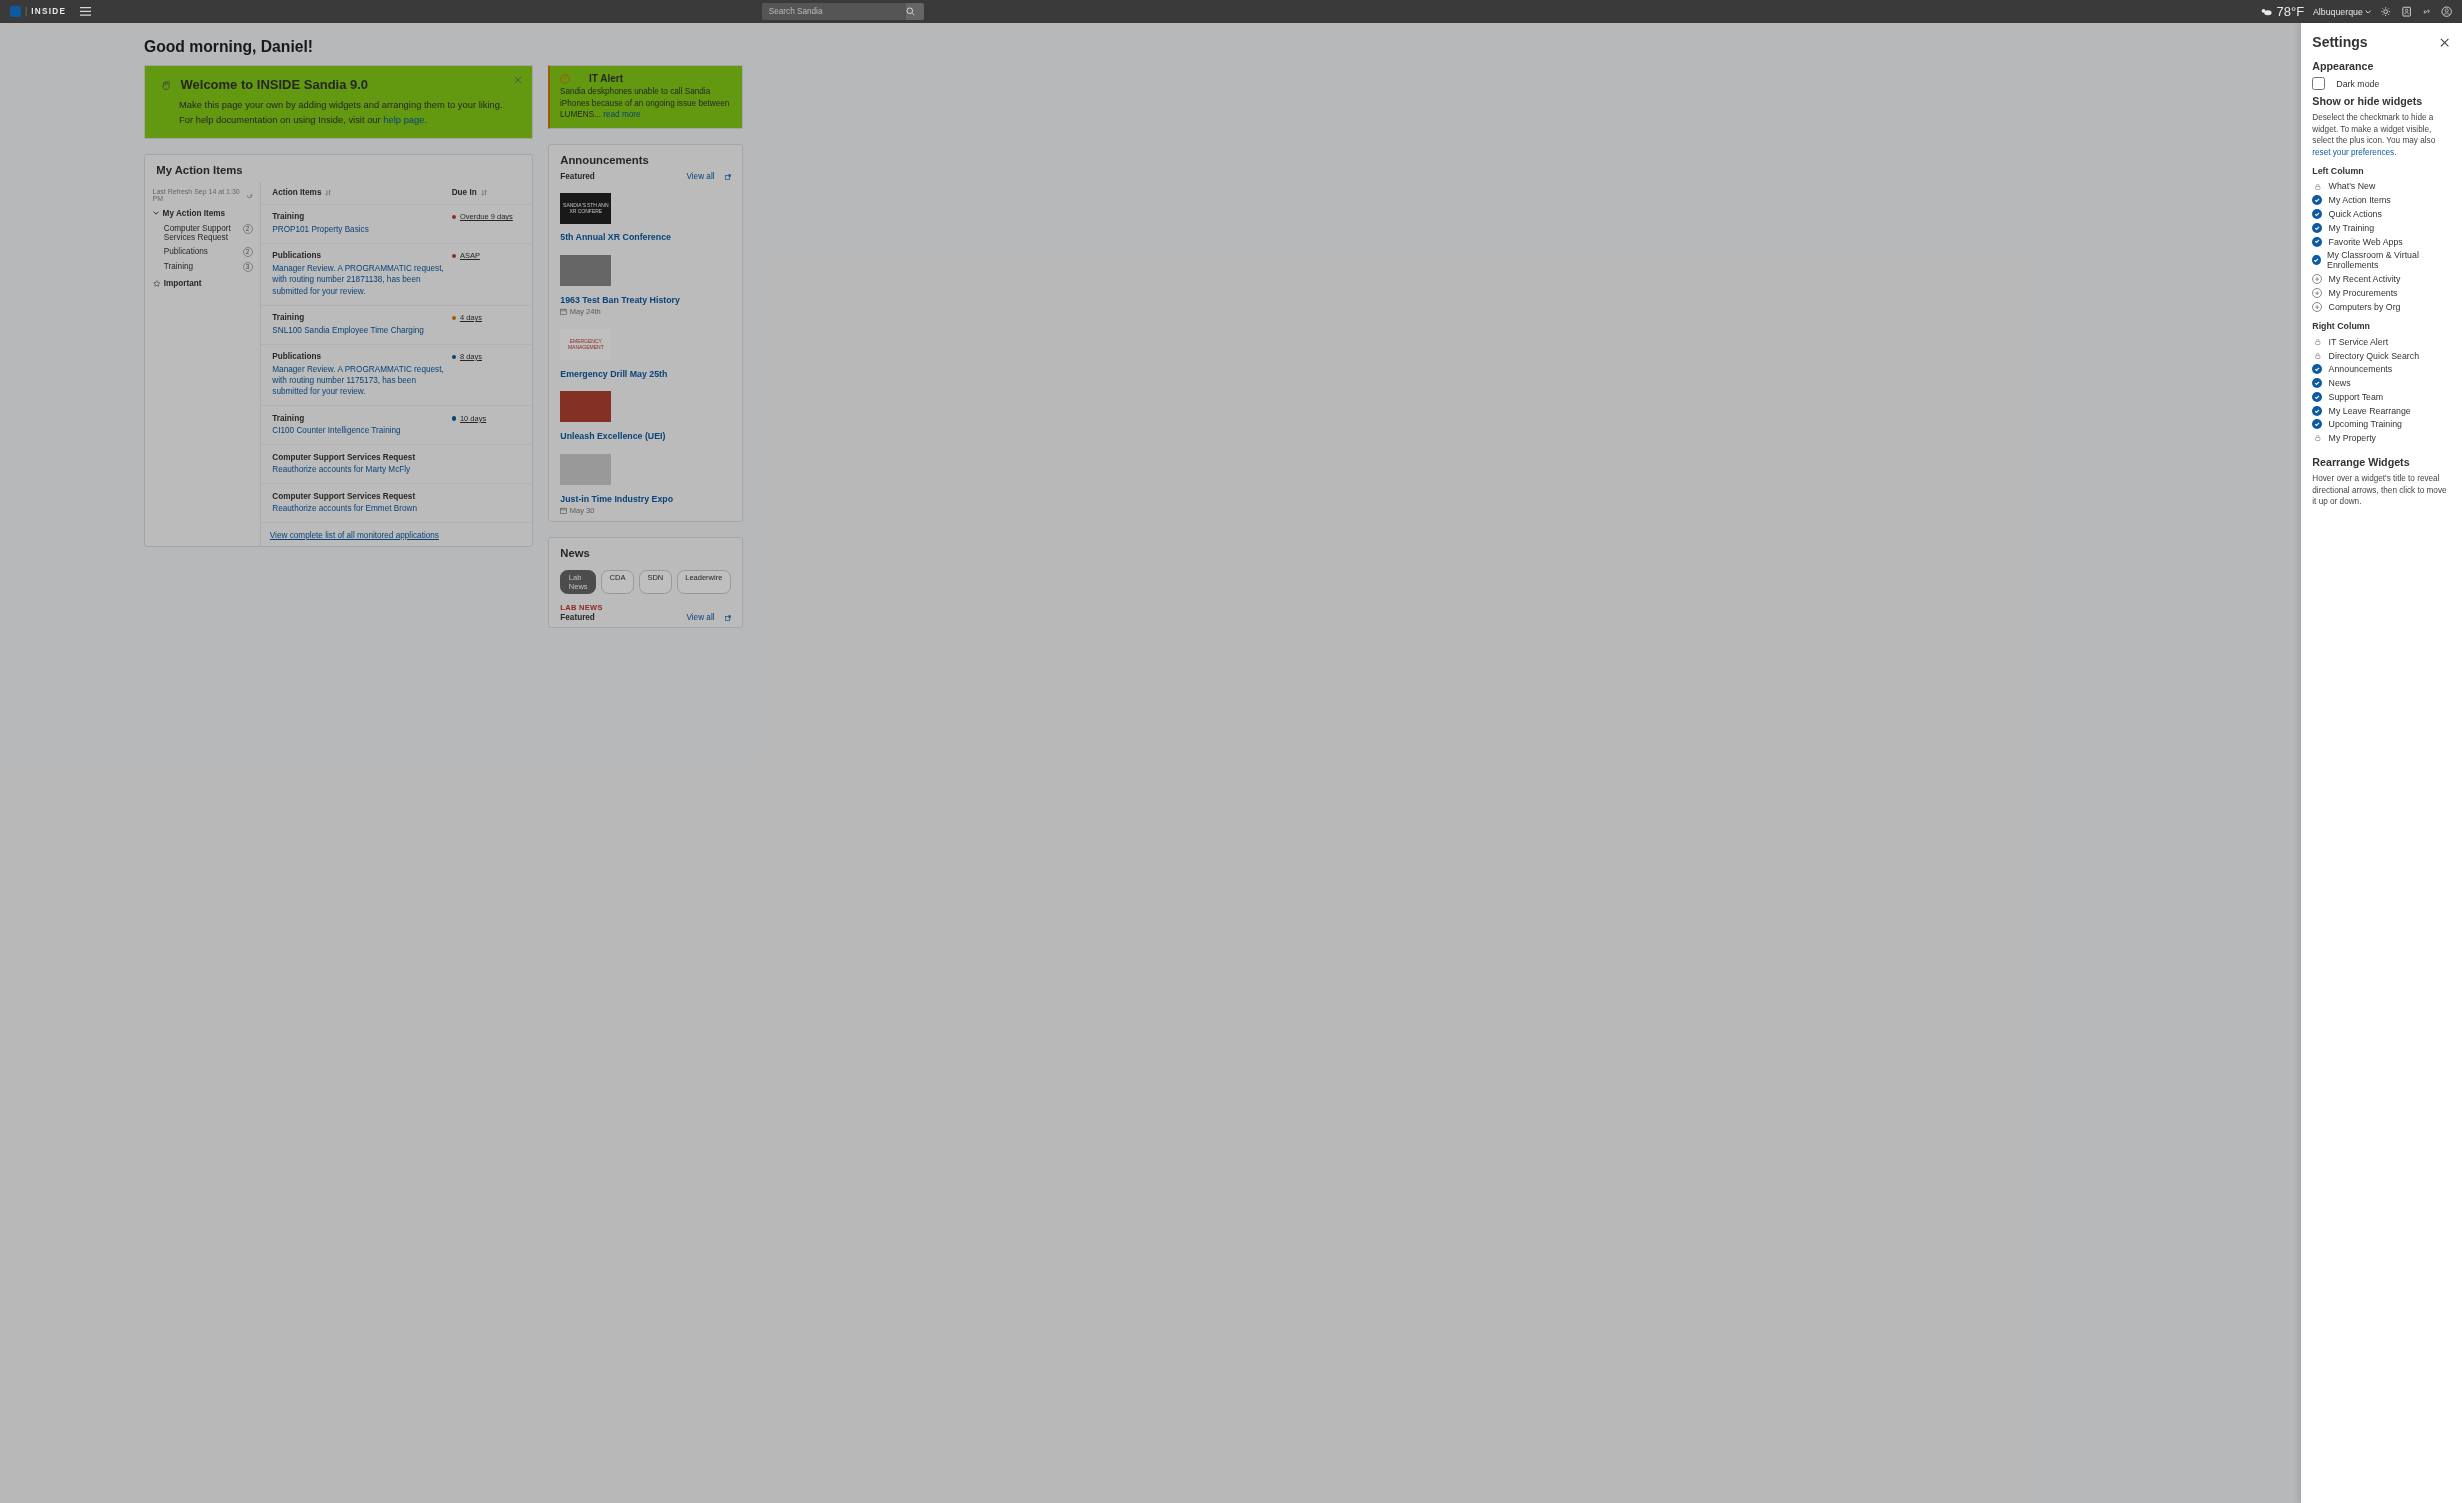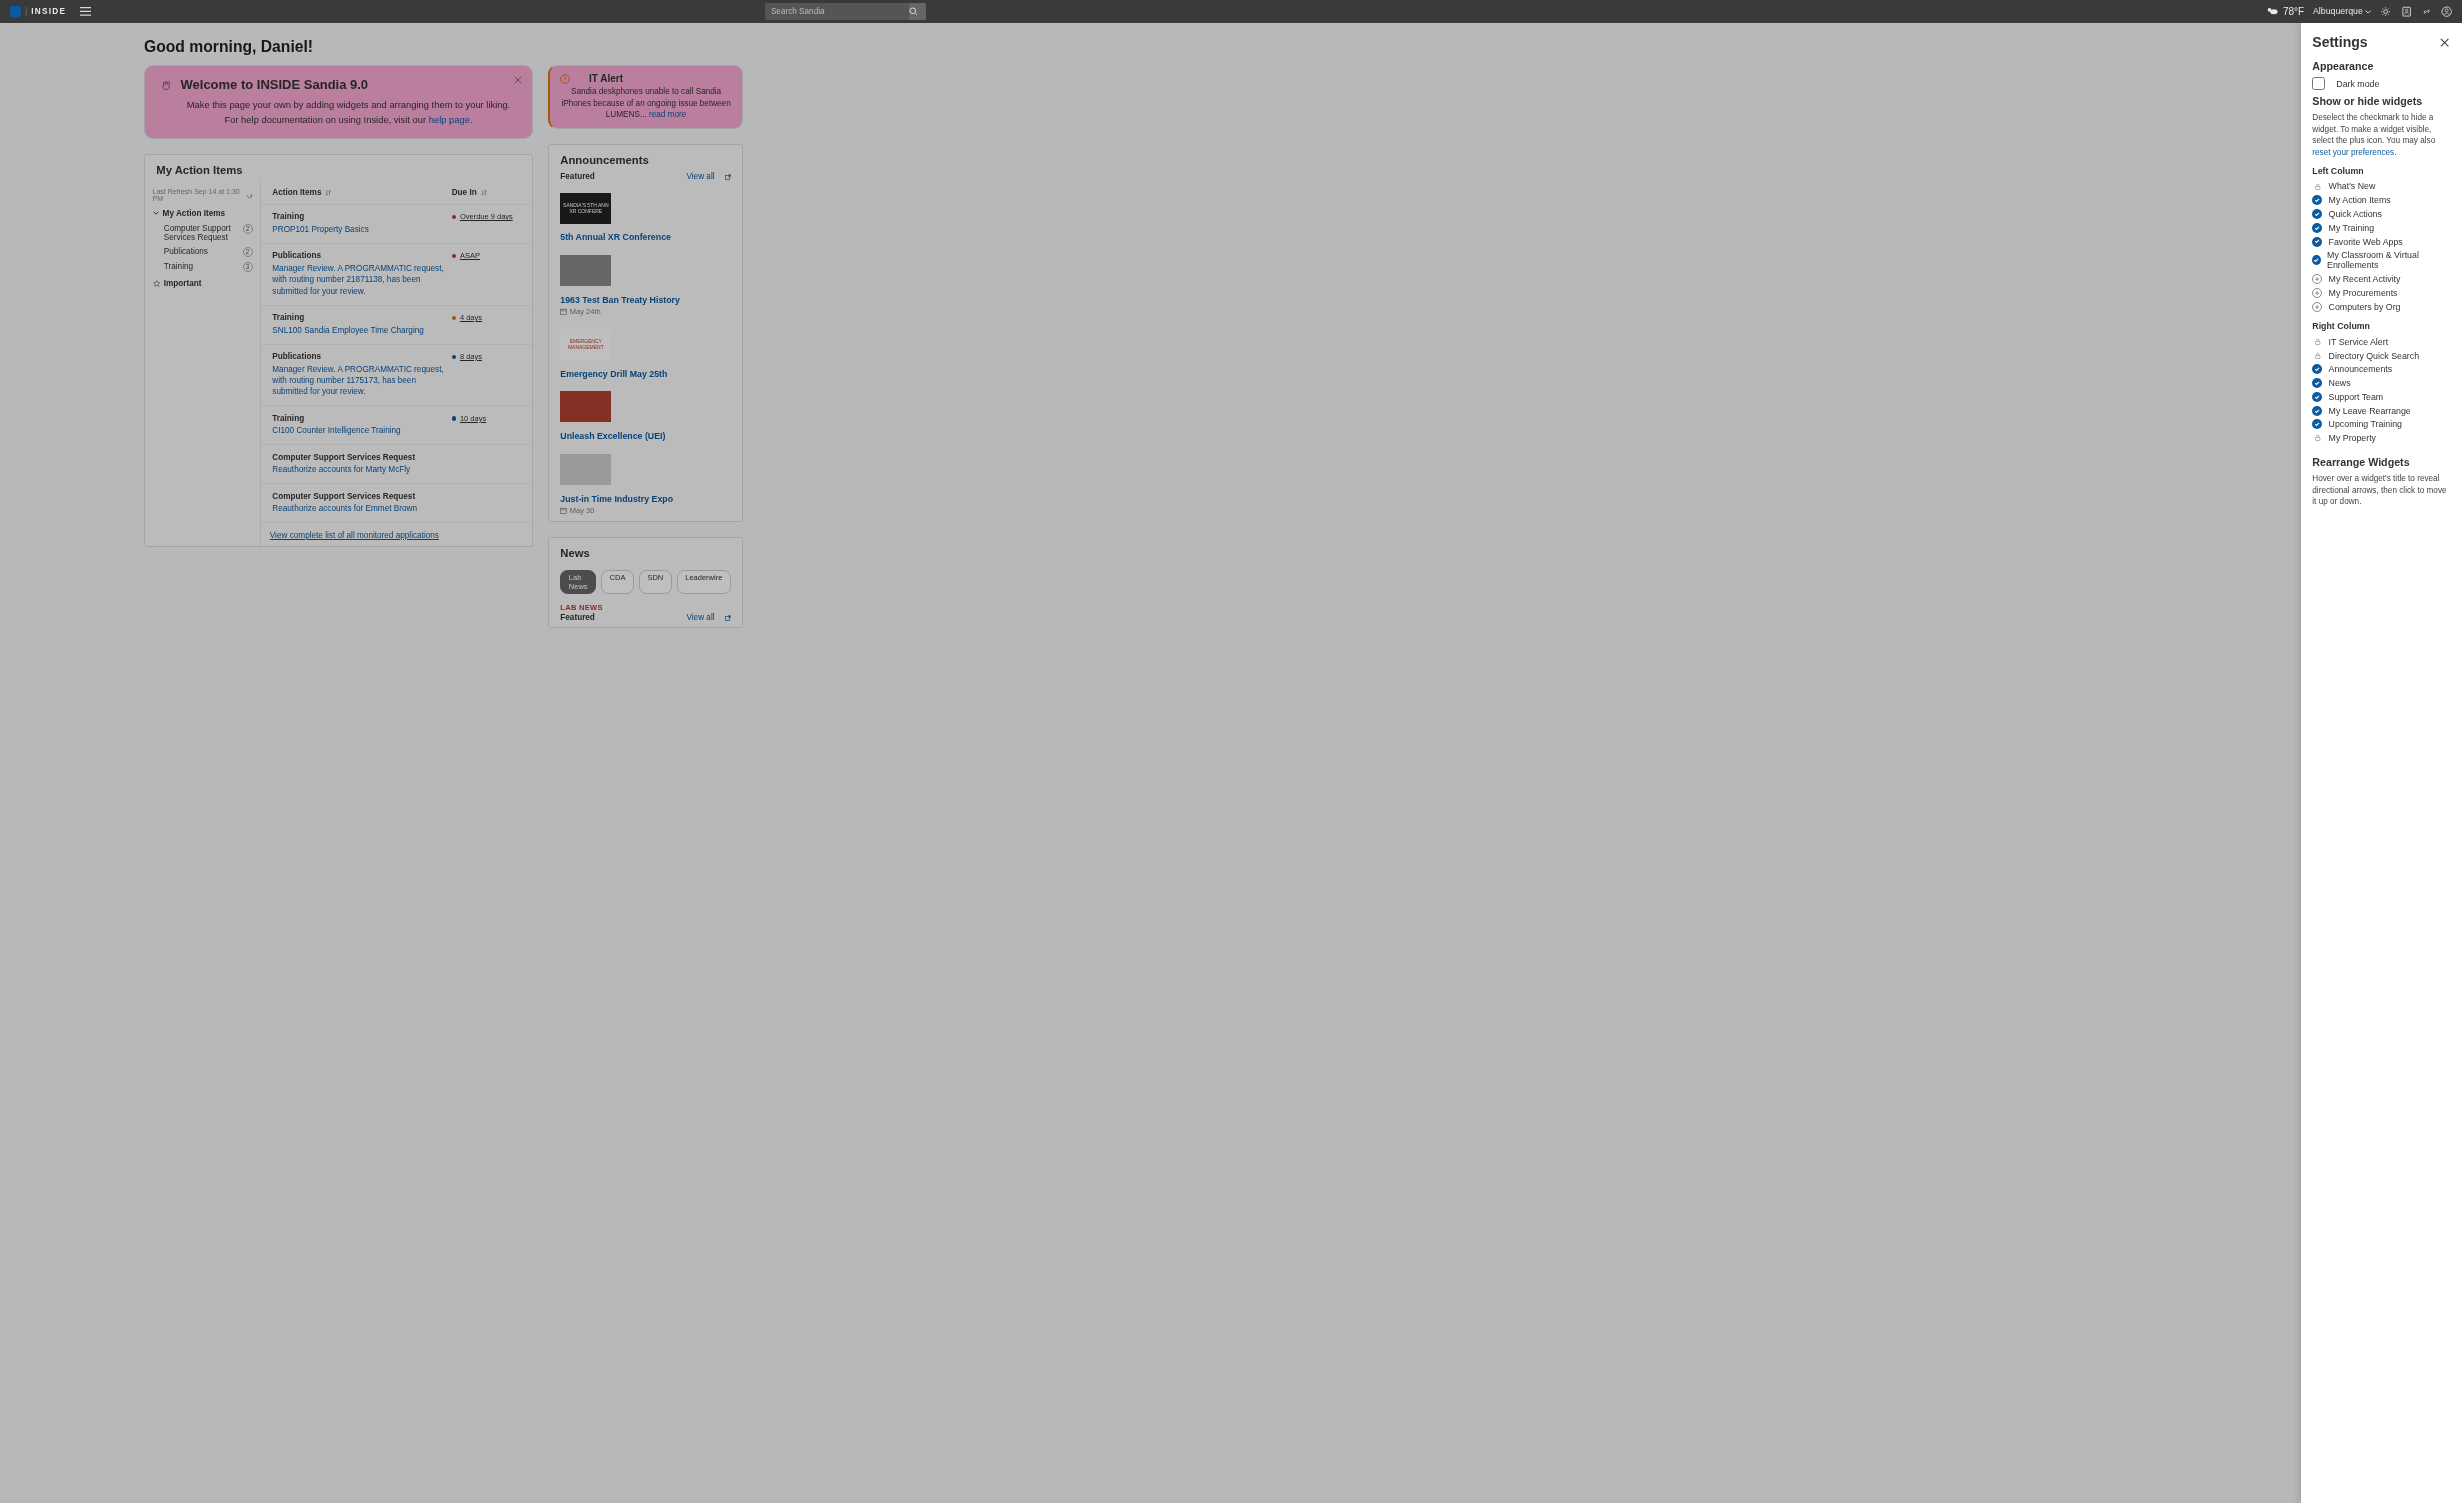--- a/index.html
+++ b/index.html
@@ -26,21 +26,21 @@
 .brand-text { font-weight: 600; letter-spacing: 1.3px; font-size: 8.2px; }
 .hamburger { margin-left: 6.3px; cursor: pointer; }
 .search-wrap { margin-left: auto; margin-right: auto; display: flex; }
 .search-input {
   width: 144px; height: 16.3px; background: #555; border: none;
   color: #ddd; padding: 0 6.3px; font-size: 8.2px; border-radius: 1.9px 0 0 1.9px;
 }
 .search-input::placeholder { color: #bbb; }
 .search-btn { width: 17.6px; height: 16.3px; background: #666; border: none; color: #ddd; border-radius: 0 1.9px 1.9px 0; cursor: pointer; }
 .top-right { display: flex; align-items: center; gap: 8.8px; margin-left: auto; }
-.weather { display: flex; align-items: center; gap: 3.8px; font-size: 10px; }
+.weather { display: flex; align-items: center; gap: 3.8px; font-size: 13px; }
 .loc { display: flex; align-items: center; gap: 2.5px; cursor: pointer; }
 .top-icon { cursor: pointer; opacity: 0.9; }
 
 .page {
   position: relative;
   height: calc(100% - 23px);
   overflow: hidden;
 }
 .content {
   padding: 15px 102px 15px 144px;
@@ -50,21 +50,21 @@
 .dim-overlay {
   position: absolute; inset: 0;
   background: rgba(0,0,0,0.25);
   z-index: 5;
 }
 .greeting { font-size: 15.7px; font-weight: 700; margin-bottom: 8.8px; color: #222; }
 .two-col { display: flex; gap: 15px; }
 .left-col { flex: 0 0 389px; display: flex; flex-direction: column; gap: 15px; }
 .right-col { flex: 0 0 176px; display: flex; flex-direction: column; gap: 15px; }
 
-.card { background: #f9a8d4; border: 0.6px solid #ddd; border-radius: 9px; text-align: center; }
+.card { background: #84cc16; border: 0.6px solid #ddd; border-radius: 1px; }
 .welcome { padding: 11.3px 14px; position: relative; }
 .welcome-head { display: flex; gap: 7.5px; align-items: center; }
 .welcome-title { font-size: 13px; font-weight: 700; }
 .welcome-body { margin-top: 6.3px; font-size: 9.4px; line-height: 1.5; padding-left: 20px; }
 .welcome .close { position: absolute; top: 8.8px; right: 8.8px; cursor: pointer; color: #666; }
 
 .alert { border-left: 2.5px solid #d97706; padding: 7.5px 10px; }
 .alert-title { font-weight: 700; font-size: 10px; display: flex; align-items: center; gap: 19px; margin-bottom: 2px; }
 .alert-body { font-size: 8.2px; line-height: 1.4; color: #333; }
 

